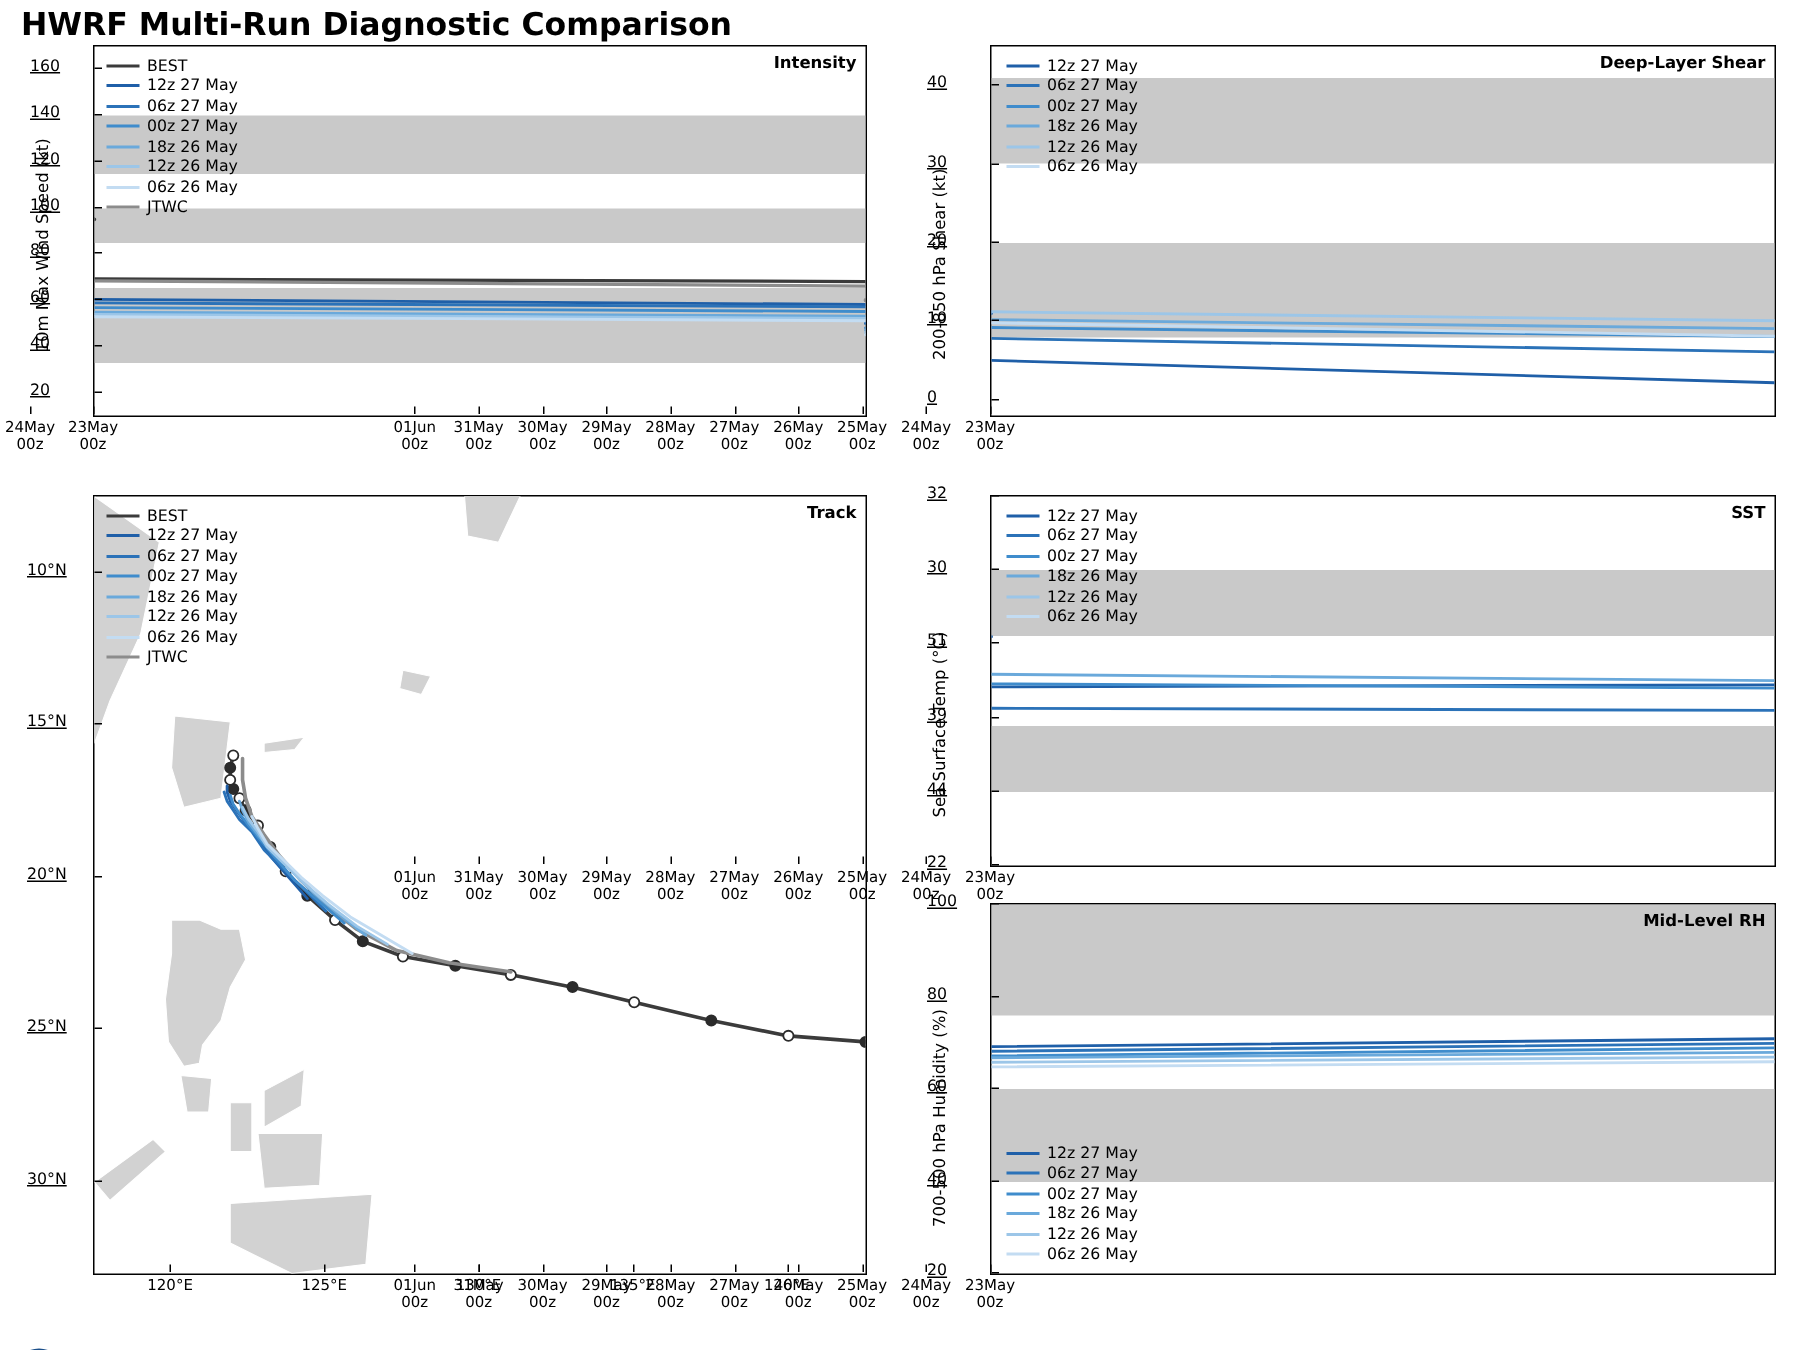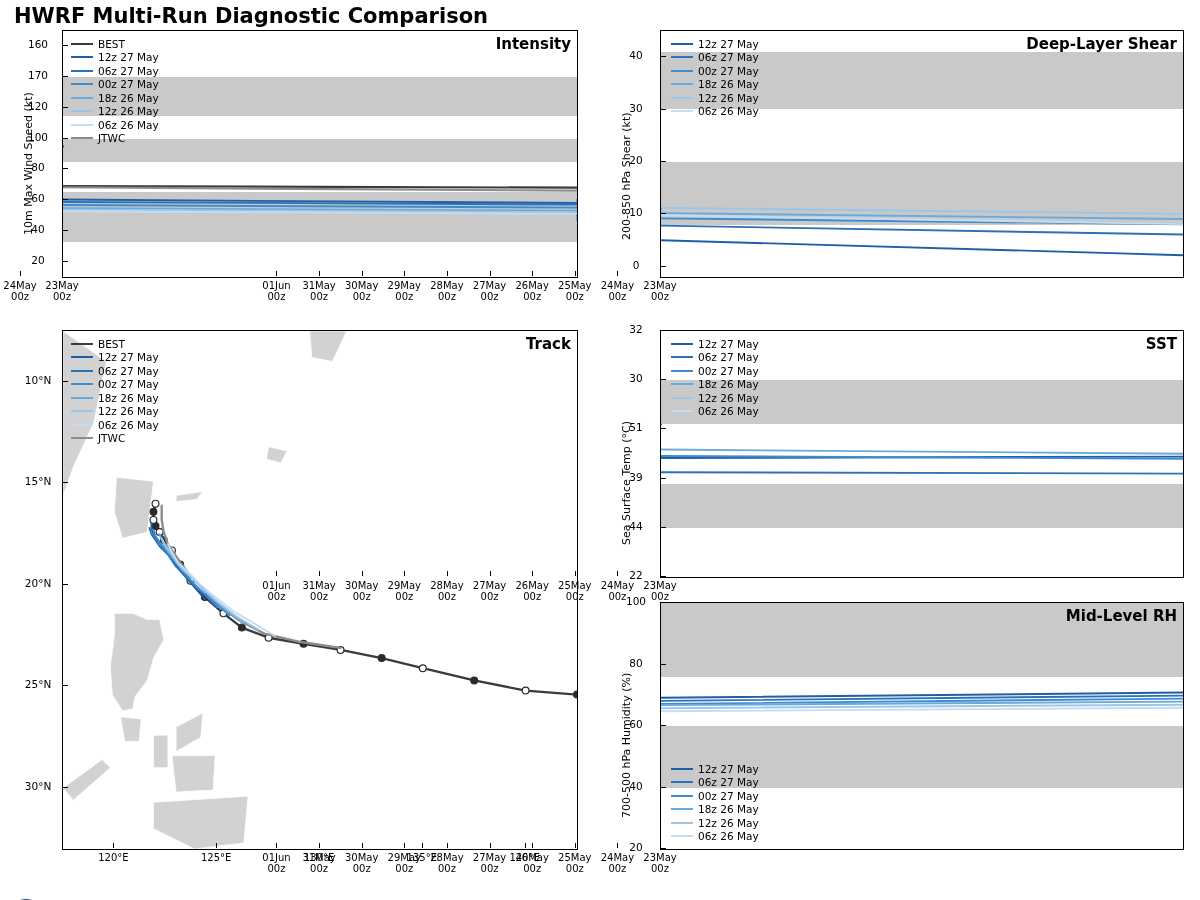--- a/index.html
+++ b/index.html
@@ -7,25 +7,25 @@
   #root{position:relative;width:1200px;height:900px;}
 
   .hdr-left{position:absolute;left:14px;top:4px;font-size:21px;font-weight:bold;letter-spacing:0px;}
   .hdr-right{position:absolute;right:14px;top:4px;font-size:21px;font-weight:bold;}
 
   .panel{position:absolute;box-sizing:border-box;border:1px solid #000;background:#fff;}
   .plotarea{position:absolute;left:0;top:0;right:0;bottom:0;overflow:hidden;}
 
   .band{position:absolute;left:0;right:0;background:#c9c9c9;}
 
-  .corner-label{position:absolute;right:6px;top:4px;font-size:15px;font-weight:bold;z-index:7;}
+  .corner-label{position:absolute;right:6px;top:4px;font-size:11px;font-weight:bold;z-index:7;}
 
   .ylab{position:absolute;transform-origin:0 0;transform:rotate(-90deg);font-size:11px;white-space:nowrap;}
 
-  .ytick{position:absolute;font-size:10.5px;text-align:center;}
+  .ytick{position:absolute;font-size:10.5px;text-align:left;text-decoration:underline;}
   .ytickmark{position:absolute;height:1px;background:#000;width:5px;left:0;}
   .xtick{position:absolute;font-size:10px;text-align:center;line-height:11px;}
 
   .legend{position:absolute;font-size:10.5px;z-index:8;}
   .legend .row{display:flex;align-items:center;height:13.5px;text-align:center;}
   .legend .swatch{width:22px;height:0;border-top-width:2.4px;border-top-style:solid;margin-right:5px;}
   .legend .lbl{white-space:nowrap;}
 
   svg{position:absolute;left:0;top:0;overflow:visible;}
   .logo{position:absolute;left:6px;bottom:4px;}
@@ -309,21 +309,21 @@
       <div class="ytick" style="left: 20px; top: 222.875px; width: 36px;">40</div>
       <div class="ytickmark" style="left: 63px; top: 229.875px;"></div>
       <div class="ytick" style="left: 20px; top: 192.125px; width: 36px;">60</div>
       <div class="ytickmark" style="left: 63px; top: 199.125px;"></div>
       <div class="ytick" style="left: 20px; top: 161.375px; width: 36px;">80</div>
       <div class="ytickmark" style="left: 63px; top: 168.375px;"></div>
       <div class="ytick" style="left: 20px; top: 130.625px; width: 36px;">100</div>
       <div class="ytickmark" style="left: 63px; top: 137.625px;"></div>
       <div class="ytick" style="left: 20px; top: 99.875px; width: 36px;">120</div>
       <div class="ytickmark" style="left: 63px; top: 106.875px;"></div>
-      <div class="ytick" style="left: 20px; top: 69.125px; width: 36px;">170</div>
+      <div class="ytick" style="left: 20px; top: 69.125px; width: 36px;">140</div>
       <div class="ytickmark" style="left: 63px; top: 76.125px;"></div>
       <div class="ytick" style="left: 20px; top: 38.375px; width: 36px;">160</div>
       <div class="ytickmark" style="left: 63px; top: 45.375px;"></div>
       <div style="position: absolute; left: 62px; top: 271px; width: 1px; height: 5px; background: rgb(0, 0, 0);"></div>
       <div class="xtick" style="left: 38px; top: 280px; width: 48px;">23May<br>00z</div>
       <div style="position: absolute; left: 20.0408px; top: 271px; width: 1px; height: 5px; background: rgb(0, 0, 0);"></div>
       <div class="xtick" style="left: -3.95918px; top: 280px; width: 48px;">24May<br>00z</div>
       <div class="xtick" style="left: -45.9184px; top: 280px; width: 48px;">25May<br>00z</div>
       <div class="ytick" style="left: 618px; top: 258.532px; width: 36px;">0</div>
       <div class="ytickmark" style="left: 661px; top: 265.532px;"></div>

